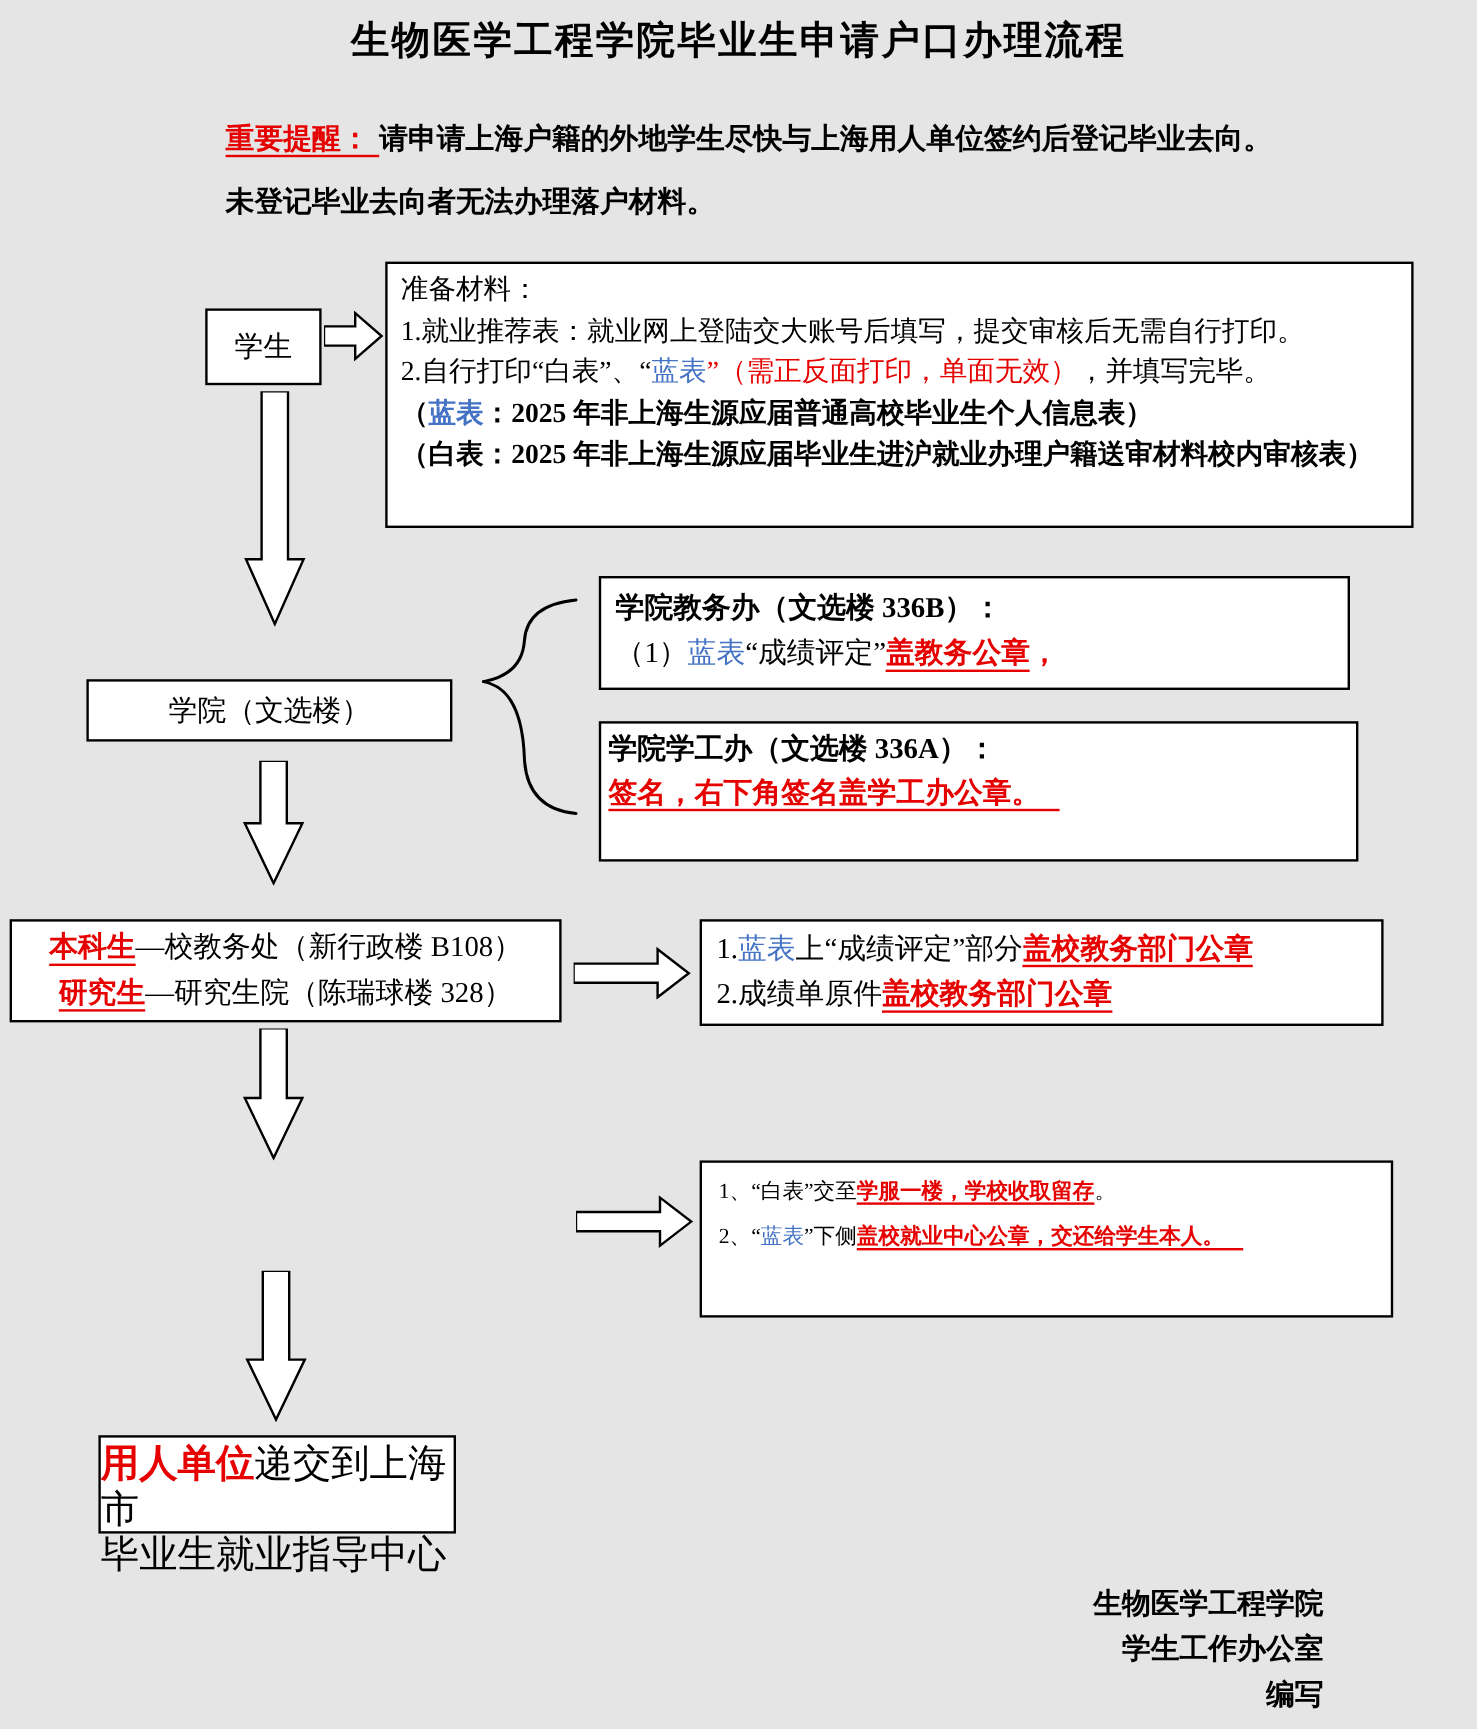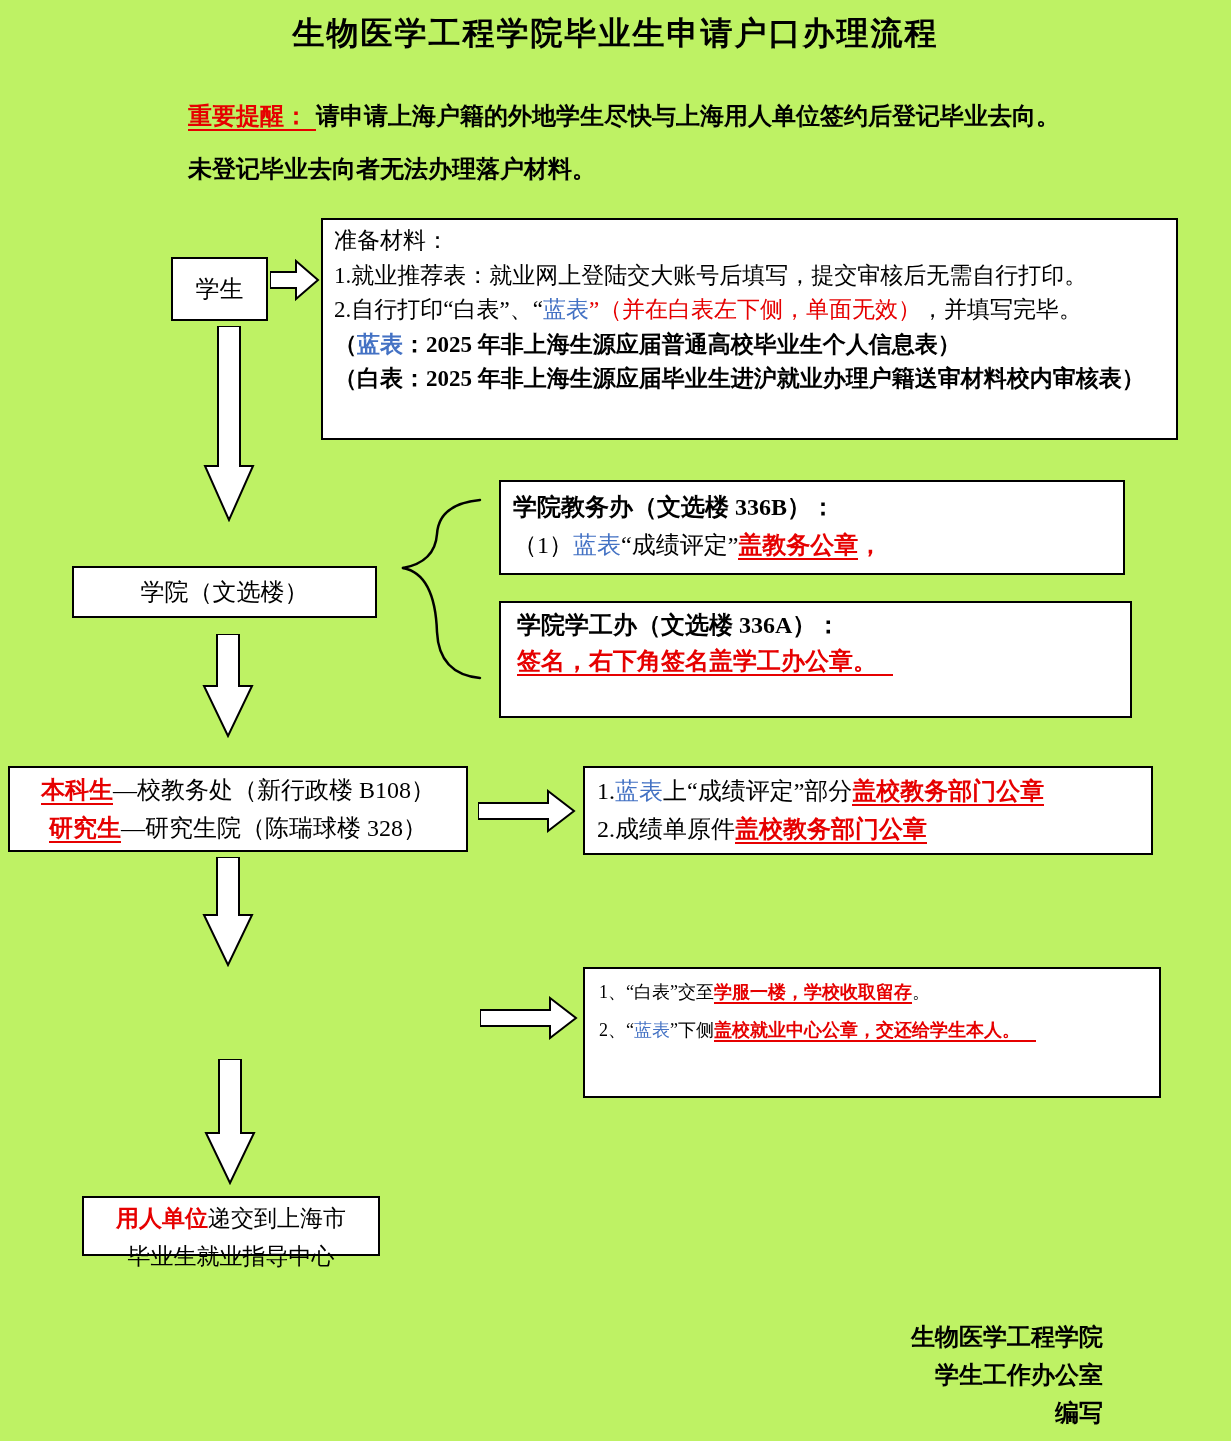--- a/index.html
+++ b/index.html
@@ -1,17 +1,17 @@
 <!DOCTYPE html>
 <html><head>
 <meta charset="utf-8">
 <style>
   :root{ --red:#e60000; --blue:#4472c4; }
   html,body{ margin:0; padding:0; background:#fff; }
-  .page{ position:relative; width:1231px; height:1441px; background:#bef264; color:#000;
+  .page{ position:relative; width:1231px; height:1441px; background:#e5e5e5; color:#000;
          font-family:"Liberation Serif","DejaVu Serif",serif; overflow:hidden; }
   .abs{ position:absolute; }
   .box{ position:absolute; border:2px solid #000; background:#fff; box-sizing:border-box; }
   .flexc{ display:flex; align-items:center; justify-content:center; }
   .b{ font-weight:bold; }
   .red{ color:var(--red); }
   .rb{ color:var(--red); font-weight:bold; }
   .rbu{ color:var(--red); font-weight:bold; border-bottom:2px solid var(--red); }
   .tail{ padding-right:16px; }
   .blu{ color:var(--blue); text-decoration-thickness:1.5px; text-underline-offset:3px; }
@@ -21,31 +21,31 @@
   .notice{ position:absolute; left:188px; top:90px; width:894px;
            font-size:24px; font-weight:bold; line-height:53px; }
   .notice-label{ color:var(--red); border-bottom:2px solid var(--red); padding-right:8px; }
 
   .materials{ left:321px; top:218px; width:857px; height:222px; padding:4px 11px;
               font-size:23px; line-height:34.5px; }
   .student{ left:171px; top:257px; width:97px; height:64px; font-size:24px; }
   .college{ left:72px; top:566px; width:305px; height:52px; font-size:24px; }
   .acad{ left:499px; top:480px; width:626px; height:95px; padding:6px 12px;
          font-size:24px; line-height:38px; }
-  .affairs{ left:499px; top:601px; width:633px; height:117px; padding:5px 16px;
+  .affairs{ left:499px; top:601px; width:633px; height:117px; padding:5px 6px;
             font-size:24px; line-height:35.5px; }
   .registrar{ left:8px; top:766px; width:460px; height:86px; text-align:center;
               font-size:24px; line-height:38px; padding-top:3px; }
   .stamp1{ left:583px; top:766px; width:570px; height:89px; padding:4px 12px;
            font-size:24px; line-height:38px; }
   .career{ left:62px; top:993px; width:346px; height:51px; font-size:25px; }
   .stamp2{ left:583px; top:967px; width:578px; height:131px; padding:4px 14px;
            font-size:18px; line-height:38px; }
-  .employer{ left:82px; top:1196px; width:298px; height:60px; text-align:center;
-             font-size:23px; line-height:38px; padding-top:2px; }
+  .employer{ left:82px; top:1196px; width:298px; height:82px; 
+             font-size:32px; line-height:38px; padding-top:2px; }
   .signature{ position:absolute; right:128px; top:1318px; text-align:right;
               font-size:24px; font-weight:bold; line-height:38px; }
   svg{ display:block; }
 </style>
 </head>
 <body>
 
 <div class="page">
 
   <div class="title">生物医学工程学院毕业生申请户口办理流程</div>
@@ -58,21 +58,21 @@
 
   <div class="abs" style="left:270px;top:259px">
     <svg width="50" height="42">
         <polygon points="0,13 26,13 26,2 48,21 26,40 26,29 0,29" fill="#fff" stroke="#000" stroke-width="2"></polygon>
       </svg>
   </div>
 
   <div class="box materials">
     <div>准备材料：</div>
     <div>1.就业推荐表：就业网上登陆交大账号后填写，提交审核后无需自行打印。</div>
-    <div><span>2.自行打印“白表”、“</span><span class="blu">蓝表</span><span class="red">”（并在白表左下侧，单面无效）</span><span>，并填写完毕。</span></div>
+    <div><span>2.自行打印“白表”、“</span><span class="blu">蓝表</span><span class="red">”（需正反面打印，单面无效）</span><span>，并填写完毕。</span></div>
     <div class="b"><span>（</span><span class="blu b">蓝表</span><span>：2025 年非上海生源应届普通高校毕业生个人信息表）</span></div>
     <div class="b">（白表：2025 年非上海生源应届毕业生进沪就业办理户籍送审材料校内审核表）</div>
   </div>
 
   <div class="abs" style="left:203px;top:326px">
     <svg width="52" height="196">
         <polygon points="15,0 37,0 37,140 50,140 26,194 2,140 15,140" fill="#fff" stroke="#000" stroke-width="2"></polygon>
       </svg>
   </div>
 

